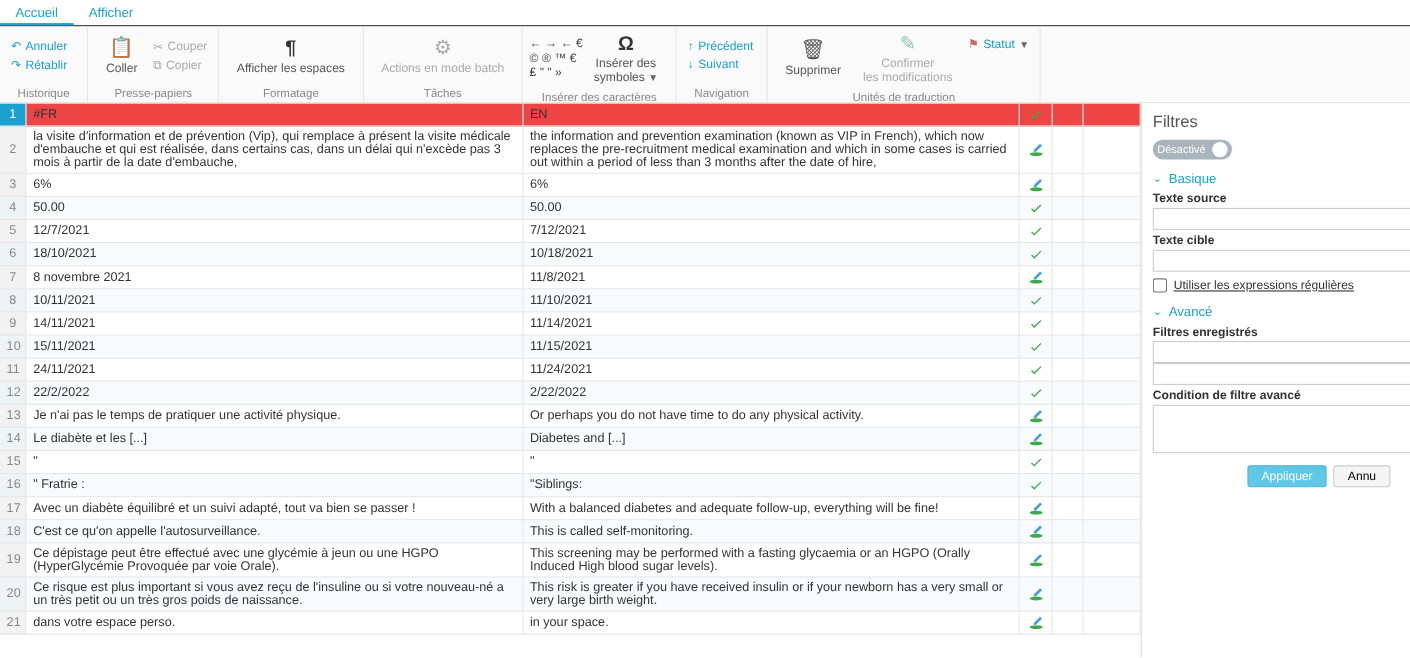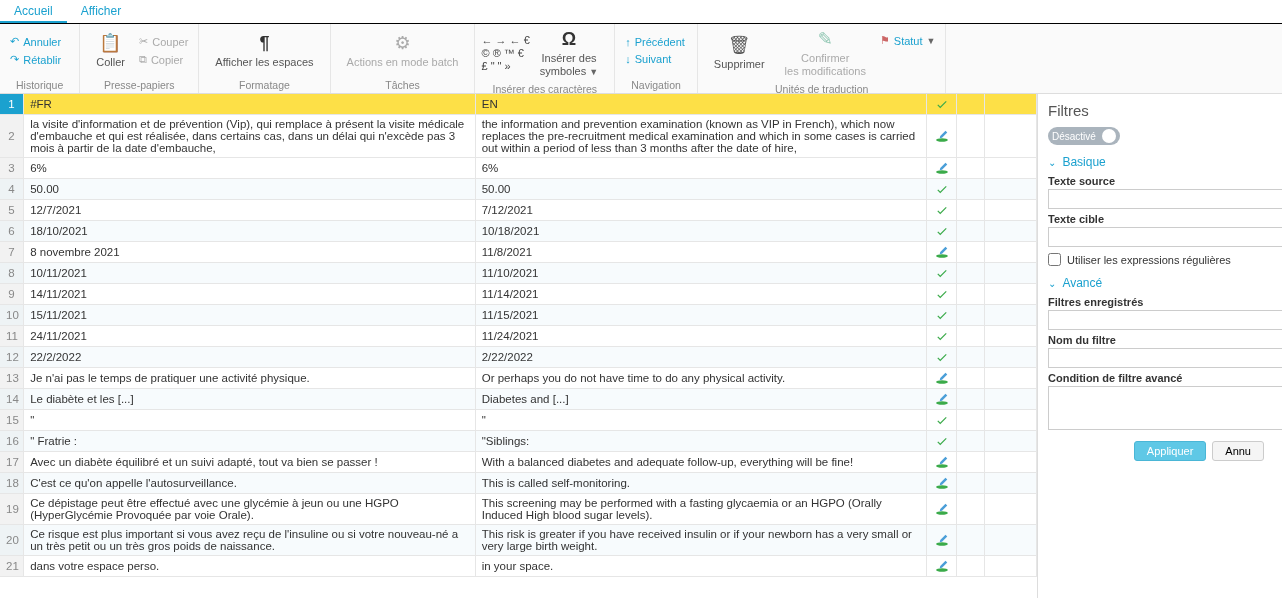--- a/index.html
+++ b/index.html
@@ -31,37 +31,37 @@
   .side-pane { width: 244px; background: #fff; padding: 8px 0 8px 10px; overflow:hidden;}
   
   
   table.grid { border-collapse: collapse; width: 100%; table-layout: fixed; }
   table.grid td { border-bottom: 1px solid #e6e6e6; border-right: 1px solid #e6e6e6; padding: 3px 6px; vertical-align: middle; font-size: 11.5px; height: 20px; }
   col.num { width: 22px; }
   col.src { width: 420px; }
   col.dst { width: 420px; }
   col.st { width: 28px; }
   td.numcell { background: #f2f2f2; color: #888; text-align: center; font-size: 10px; }
-  tr.sel td { background: #fde047; }
+  tr.sel td { background: #ef4444; }
   tr.sel td.numcell { background: #1ba1cf; color: #fff; }
   tr.alt td { background: #f7fbfd; }
   tr.alt td.numcell { background: #eef3f5; }
   .status-c { display:flex; justify-content:center; align-items:center; }
   
   
   .side-title { font-size: 15px; color: #555; margin-bottom: 8px; }
   .toggle-wrap { display:inline-flex; align-items:center; background:#aab4bd; border-radius:10px; padding:2px 4px; gap:6px; font-size:10px; color:#fff; }
   .toggle-knob { width:14px; height:14px; background:#fff; border-radius:50%; }
   .sec-header { display:flex; align-items:center; gap:6px; color:#1ba1cf; margin:10px 0 6px; font-size:12px; cursor:pointer;}
   .chev { font-size:10px; color:#1ba1cf; }
   .label-b { font-weight:bold; font-size:11px; color:#333; margin:4px 0 2px; }
   .tinput { width: 256px; border:1px solid #ccc; padding:3px; font-size:11px; }
   .tselect { width: 256px; border:1px solid #ccc; padding:2px; font-size:11px; background:#fff;}
   .tarea { width:256px; height:44px; border:1px solid #ccc; resize:both; font-size:11px;}
-  .checkbox-row { display:flex; align-items:center; gap:6px; font-size:11px; margin:6px 0; }
+  .checkbox-row { display:flex; align-items:center; gap:6px; font-size:11px; margin:6px 0;text-decoration:underline; }
   .btnrow { display:flex; gap:6px; justify-content:flex-end; margin-top:8px; padding-right:18px;}
   .btn { padding:3px 12px; border:1px solid #ccc; border-radius:3px; font-size:11px; background:#f5f5f5;}
   .btn.primary { background:#5fc8e6; border-color:#4ab6d6; color:#fff;}
 
   
   .check-green { width:14px; height:14px; }
   .revise { width:16px; height:14px; }
 </style>
 </head>
 <body>
@@ -510,21 +510,20 @@
     <div class="checkbox-row">
       <input type="checkbox" style="">
       <span>Utiliser les expressions régulières</span>
     </div>
     <div class="sec-header">
         <span class="chev">⌄</span>
         <span>Avancé</span>
       </div>
     <div class="label-b">Filtres enregistrés</div>
     <select class="tselect"><option></option></select>
-    <div class="label-b">Nom du filtre</div>
     <input class="tinput" style="">
     <div class="label-b">Condition de filtre avancé</div>
     <textarea class="tarea" style=""></textarea>
     <div class="btnrow">
       <button class="btn primary">Appliquer</button>
       <button class="btn">Annu</button>
     </div>
   </div>
 </div>
 

